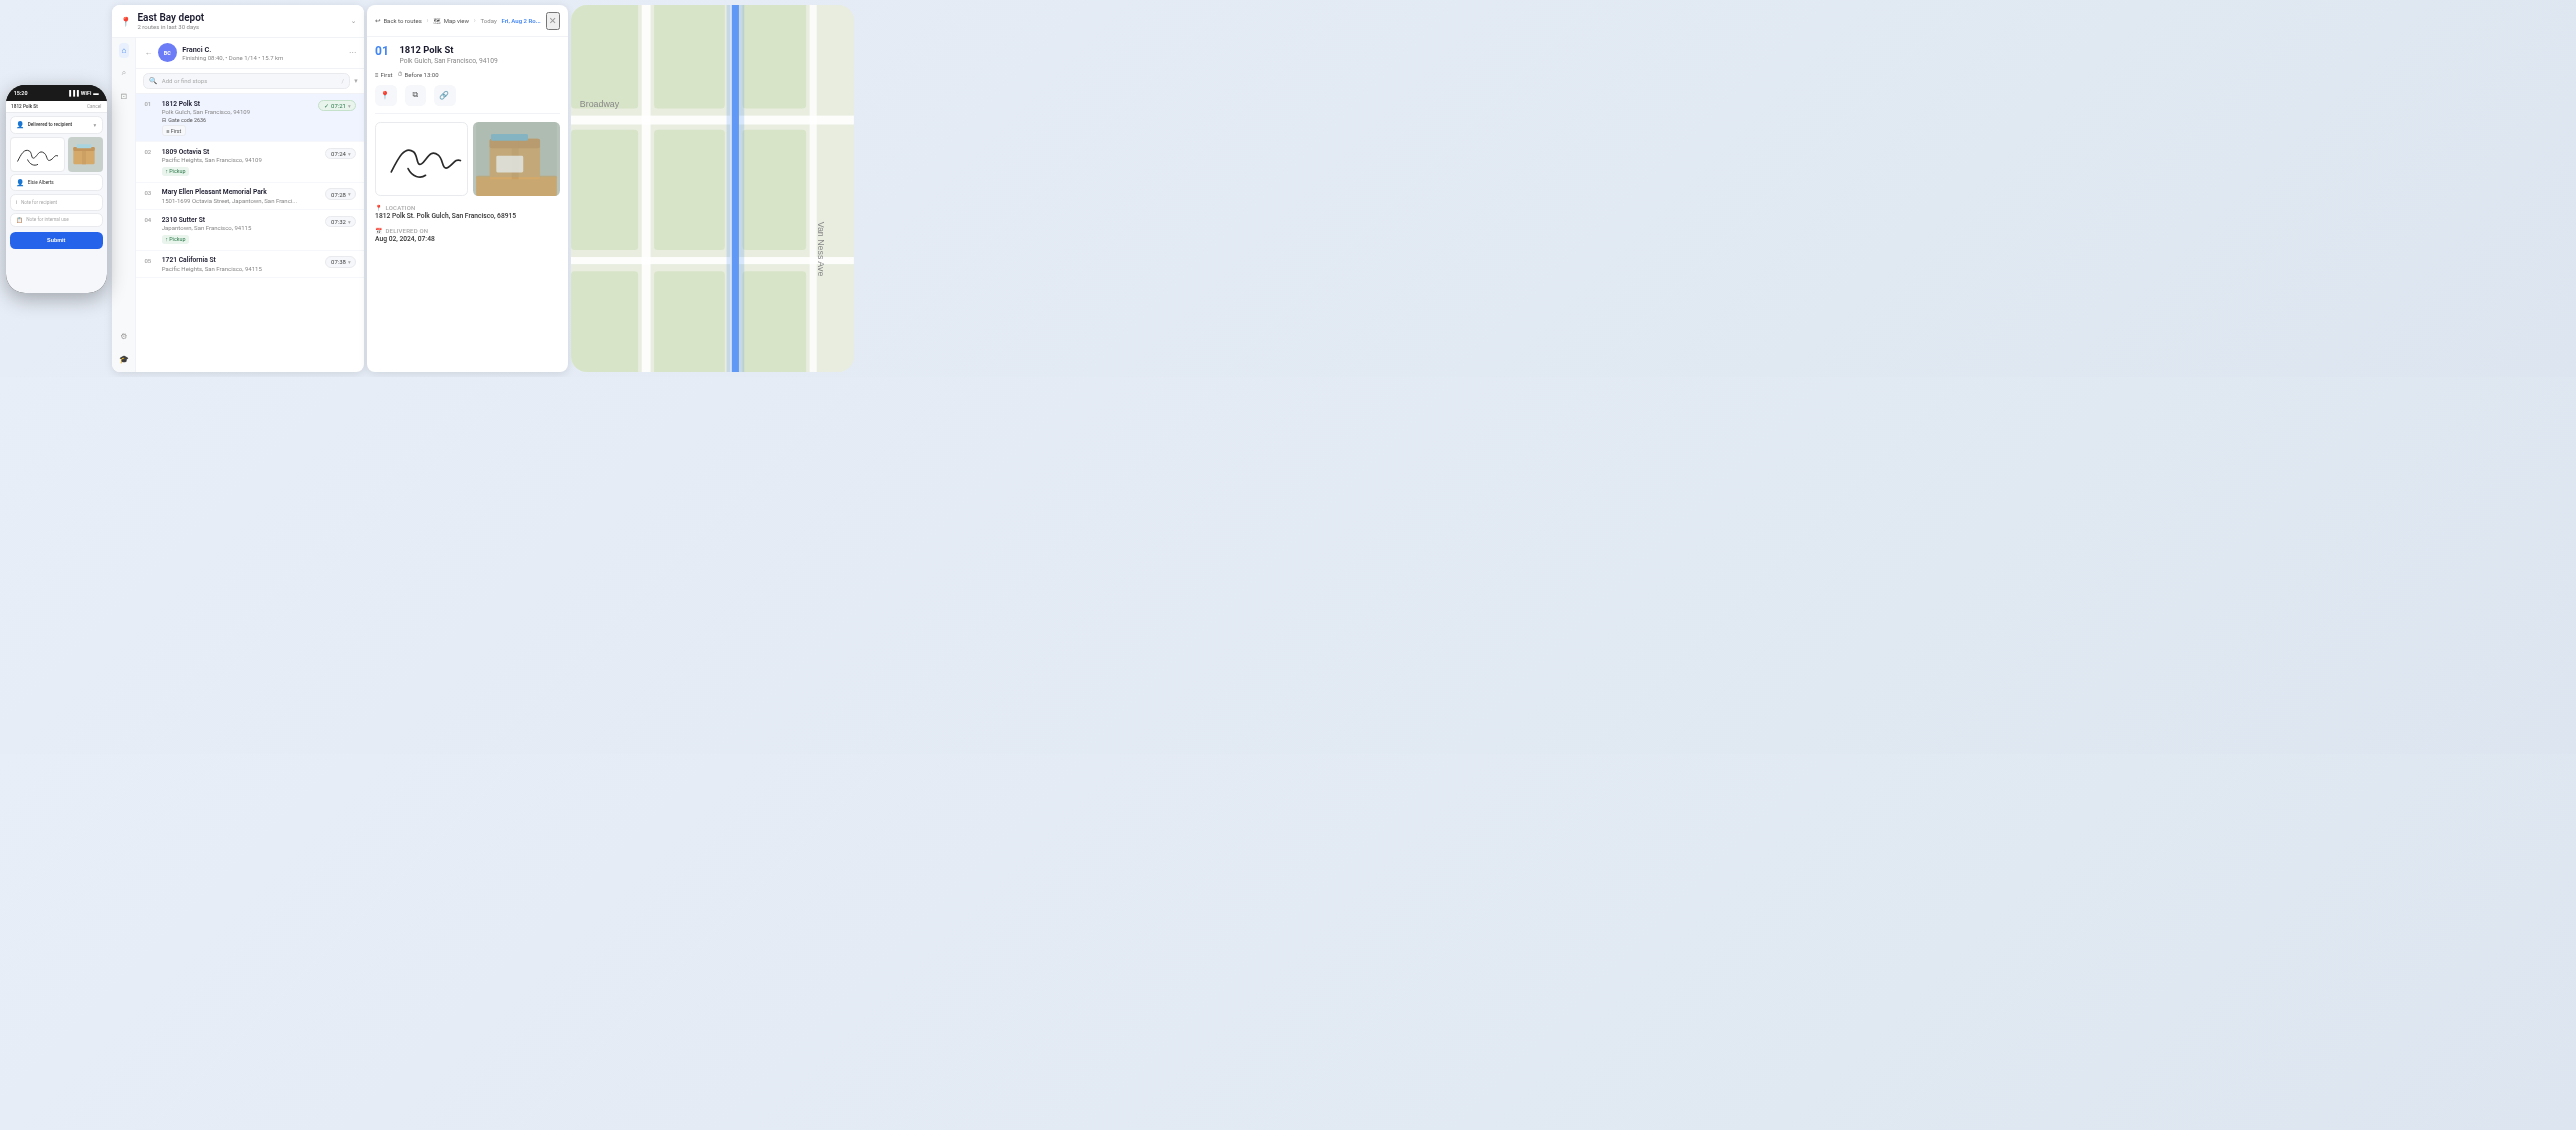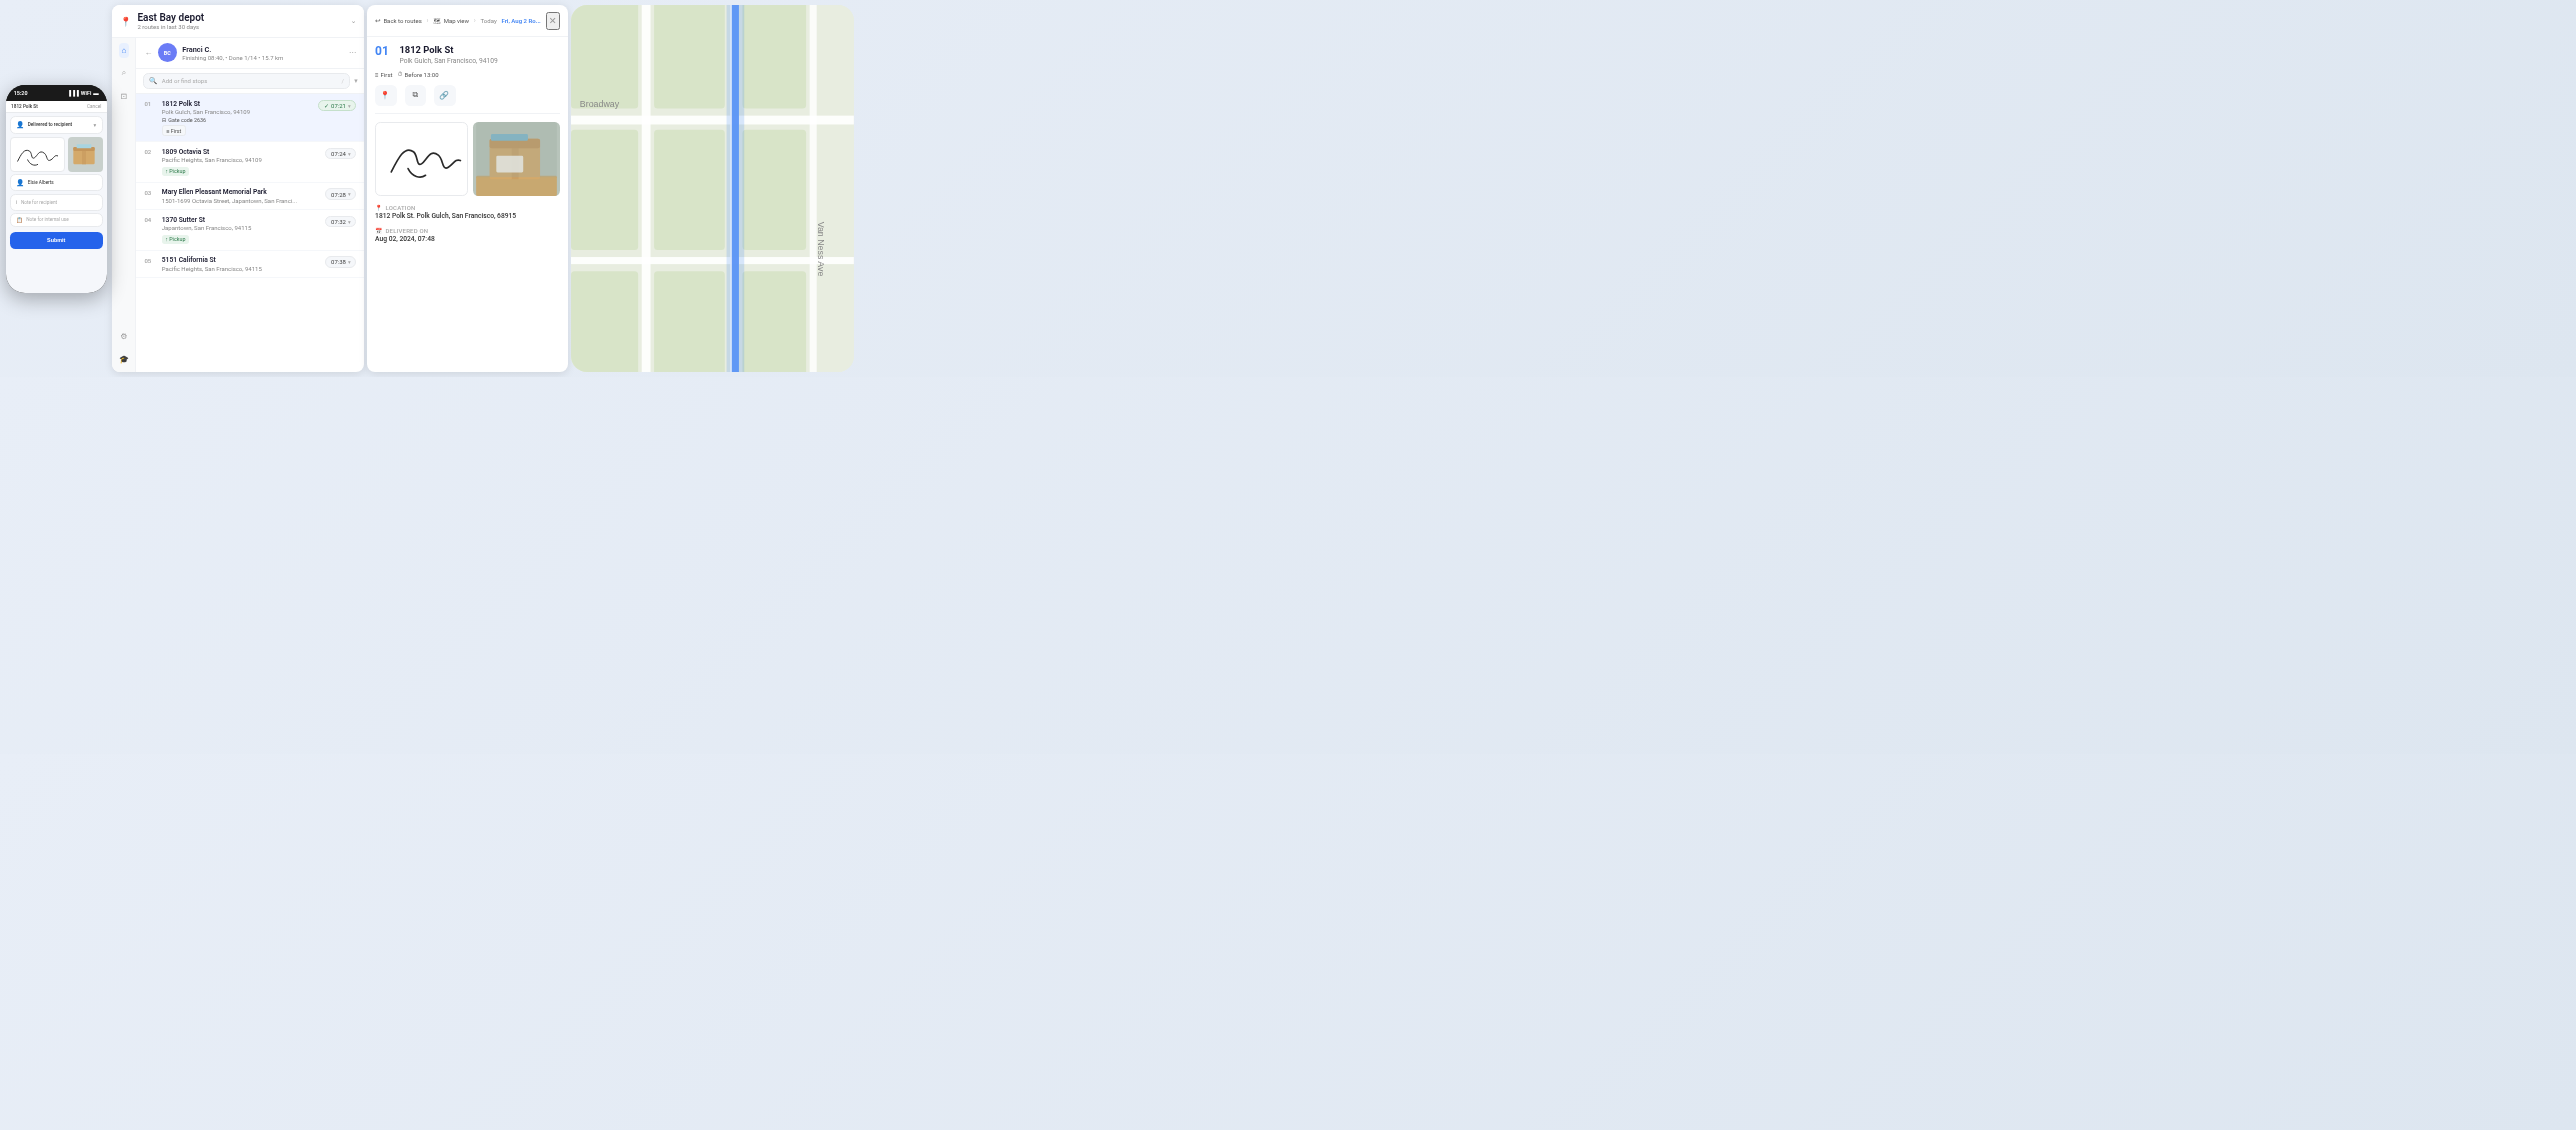--- a/index.html
+++ b/index.html
@@ -750,36 +750,36 @@
           <div class="stop-time-pill">
             07:28
             <span class="time-chevron">▾</span>
           </div>
         </div>
       </div>
 
       <div class="stop-item">
         <span class="stop-num">04</span>
         <div class="stop-details">
-          <div class="stop-street">1370 Sutter St</div>
+          <div class="stop-street">2310 Sutter St</div>
           <div class="stop-city">Japantown, San Francisco, 94115</div>
           <span class="pickup-badge">↑ Pickup</span>
         </div>
         <div class="stop-time-col">
           <div class="stop-time-pill">
             07:32
             <span class="time-chevron">▾</span>
           </div>
         </div>
       </div>
 
       <div class="stop-item">
         <span class="stop-num">05</span>
         <div class="stop-details">
-          <div class="stop-street">5151 California St</div>
+          <div class="stop-street">1721 California St</div>
           <div class="stop-city">Pacific Heights, San Francisco, 94115</div>
         </div>
         <div class="stop-time-col">
           <div class="stop-time-pill">
             07:38
             <span class="time-chevron">▾</span>
           </div>
         </div>
       </div>
     </div>

